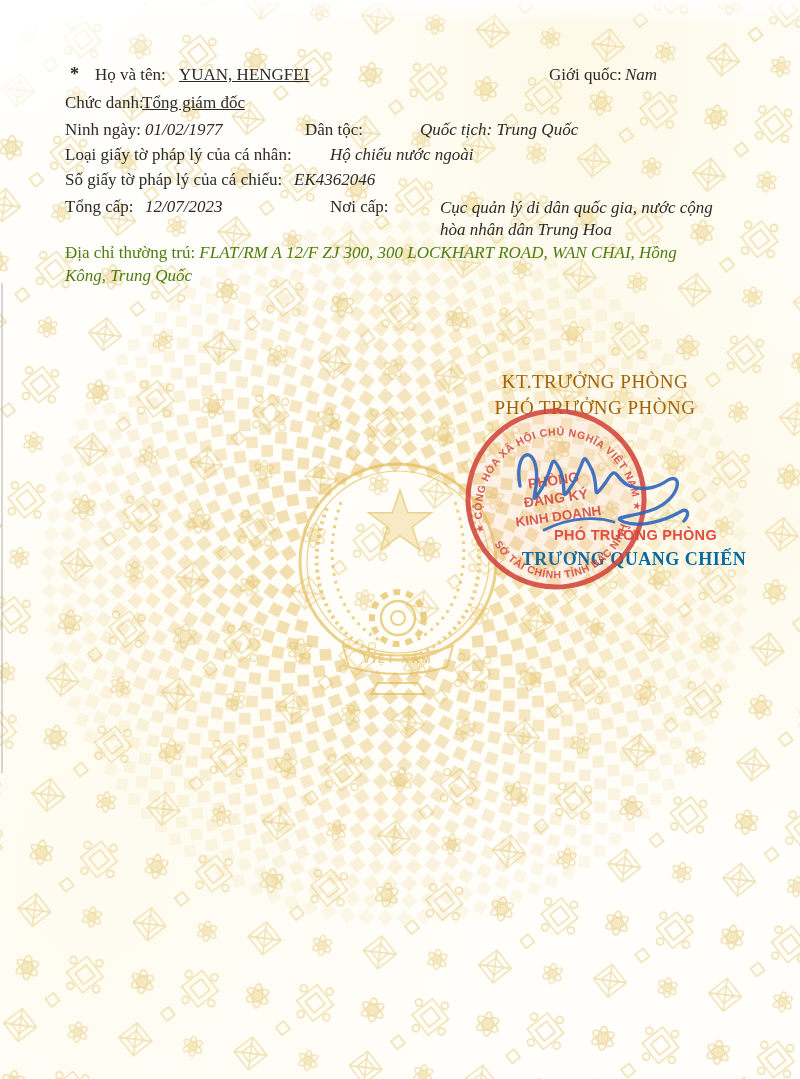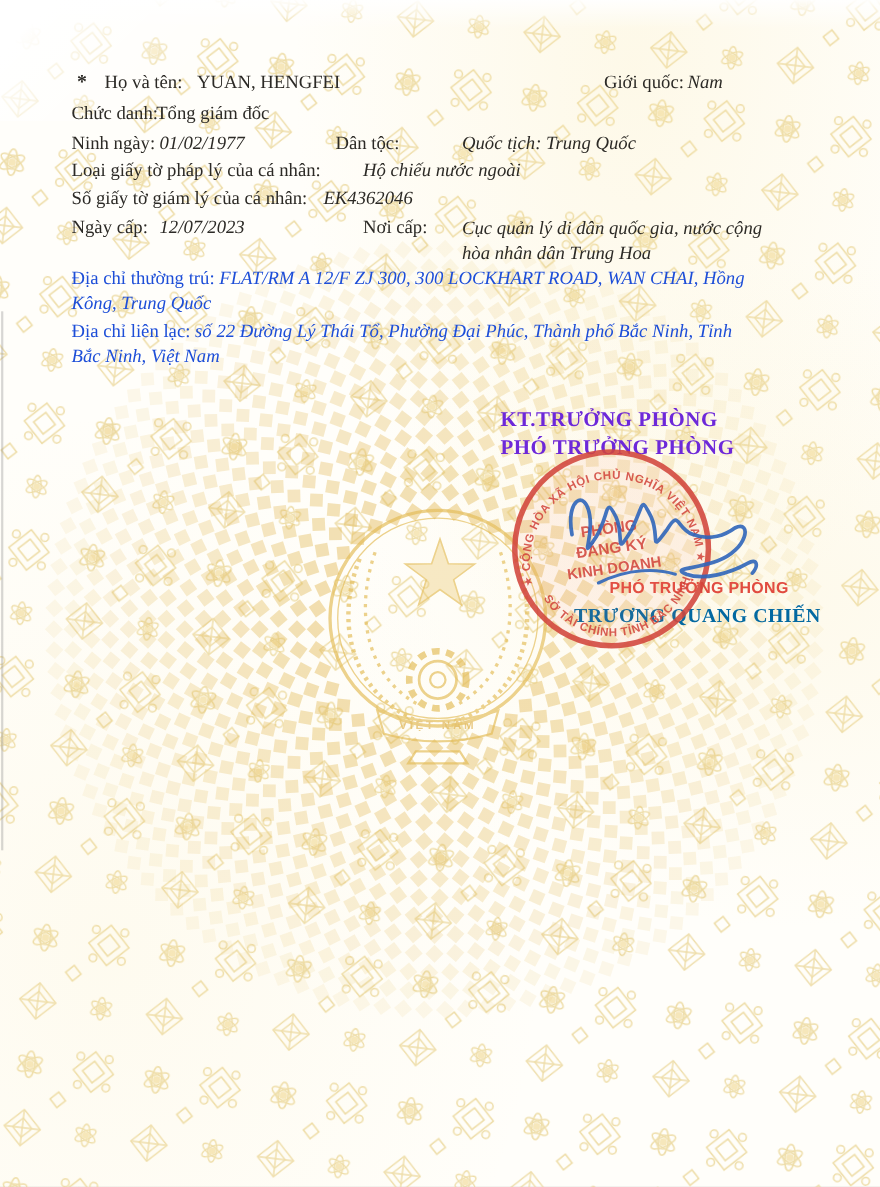--- a/index.html
+++ b/index.html
@@ -30,32 +30,32 @@
     position:absolute;left:1px;top:283px;width:2px;height:490px;
     background:rgba(140,140,140,.35);
   }
   
   .row{
     position:absolute;left:65px;height:24px;white-space:nowrap;
     font-size:17px;color:#2c2a26;
   }
   .row .lab{position:absolute;top:0;}
   .row .val{position:absolute;top:0;font-style:italic;}
-  .row .upright{font-style:normal;}
-  .row .block{white-space:normal;line-height:22px;}
+  .row .upright{font-style:normal;text-decoration:underline;}
+  .row .block{white-space:normal;line-height:22px;margin-left:20px;}
   .ast{position:absolute;top:-1px;left:5px;font-weight:bold;font-size:18px;}
   .para{
-    position:absolute;left:65px;margin:0;font-size:17px;line-height:23px;color:#1d4ed8;
+    position:absolute;left:65px;margin:0;font-size:17px;line-height:23px;color:#4d7c0f;
   }
   .para .lab{font-style:normal;}
   .para .val{font-style:italic;}
   
   .approval{
-    position:absolute;left:455px;top:369px;width:280px;text-align:left;
-    font-weight:bold;font-size:19px;line-height:26px;letter-spacing:.5px;color:#6d28d9;
+    position:absolute;left:455px;top:369px;width:280px;text-align:center;
+    font-weight:normal;font-size:19px;line-height:26px;letter-spacing:.5px;color:#a16207;
     z-index:3;
   }
   .stamp{position:absolute;left:456px;top:404px;z-index:4;}
   .stamp-arc{
     font-family:"Liberation Sans","DejaVu Sans",sans-serif;
     font-size:10.5px;font-weight:bold;letter-spacing:.6px;fill:#d2453c;
   }
   .stamp-center{
     font-family:"Liberation Sans","DejaVu Sans",sans-serif;
     font-weight:bold;fill:#d2453c;text-anchor:middle;
@@ -1323,35 +1323,31 @@
       <span class="lab" style="left:240px">Dân tộc:</span>
       <span class="val" style="left:355px">Quốc tịch: Trung Quốc</span>
     </div>
 
     <div class="row" style="top:145px">
       <span class="lab">Loại giấy tờ pháp lý của cá nhân:</span>
       <span class="val" style="left:265px">Hộ chiếu nước ngoài</span>
     </div>
 
     <div class="row" style="top:170px">
-      <span class="lab">Số giấy tờ giám lý của cá nhân:</span>
+      <span class="lab">Số giấy tờ pháp lý của cá chiếu:</span>
       <span class="val" style="left:229px">EK4362046</span>
     </div>
 
     <div class="row" style="top:197px">
-      <span class="lab">Ngày cấp:</span>
+      <span class="lab">Tổng cấp:</span>
       <span class="val" style="left:80px">12/07/2023</span>
       <span class="lab" style="left:265px">Nơi cấp:</span>
       <span class="val block" style="left:355px;width:300px">Cục quản lý di dân quốc gia, nước cộng hòa nhân dân Trung Hoa</span>
     </div>
 
     <p class="para" style="top:241px;width:645px">
       <span class="lab">Địa chỉ thường trú:</span>
       <span class="val">FLAT/RM A 12/F ZJ 300, 300 LOCKHART ROAD, WAN CHAI, Hồng Kông, Trung Quốc</span>
     </p>
 
-    <p class="para" style="top:289px;width:630px">
-      <span class="lab">Địa chỉ liên lạc:</span>
-      <span class="val">số 22 Đường Lý Thái Tổ, Phường Đại Phúc, Thành phố Bắc Ninh, Tỉnh Bắc Ninh, Việt Nam</span>
-    </p>
 
   </div>
 </div>
 
 </body></html>

